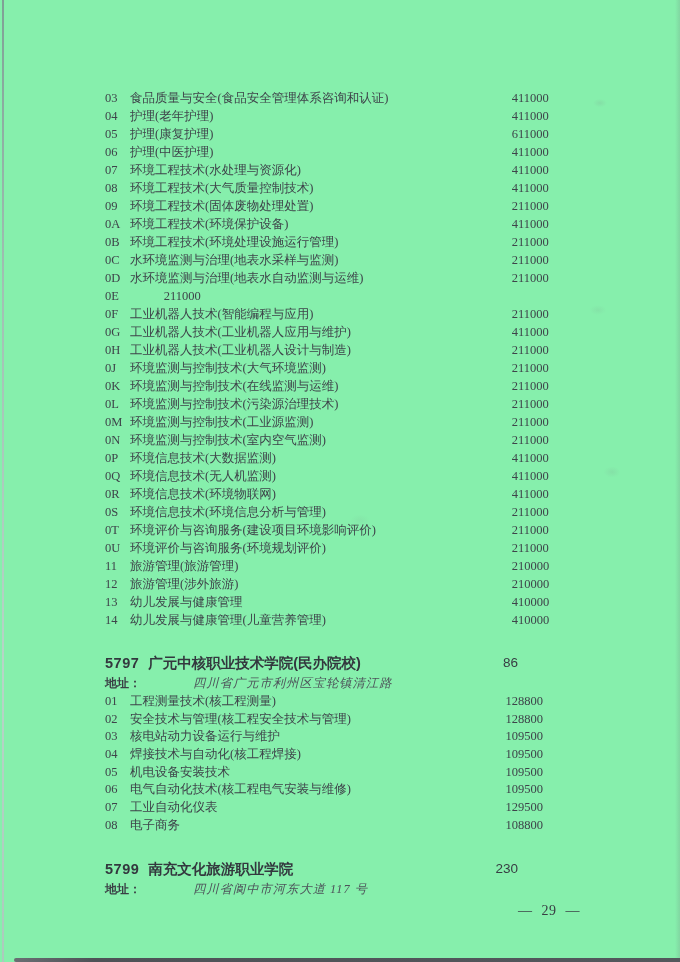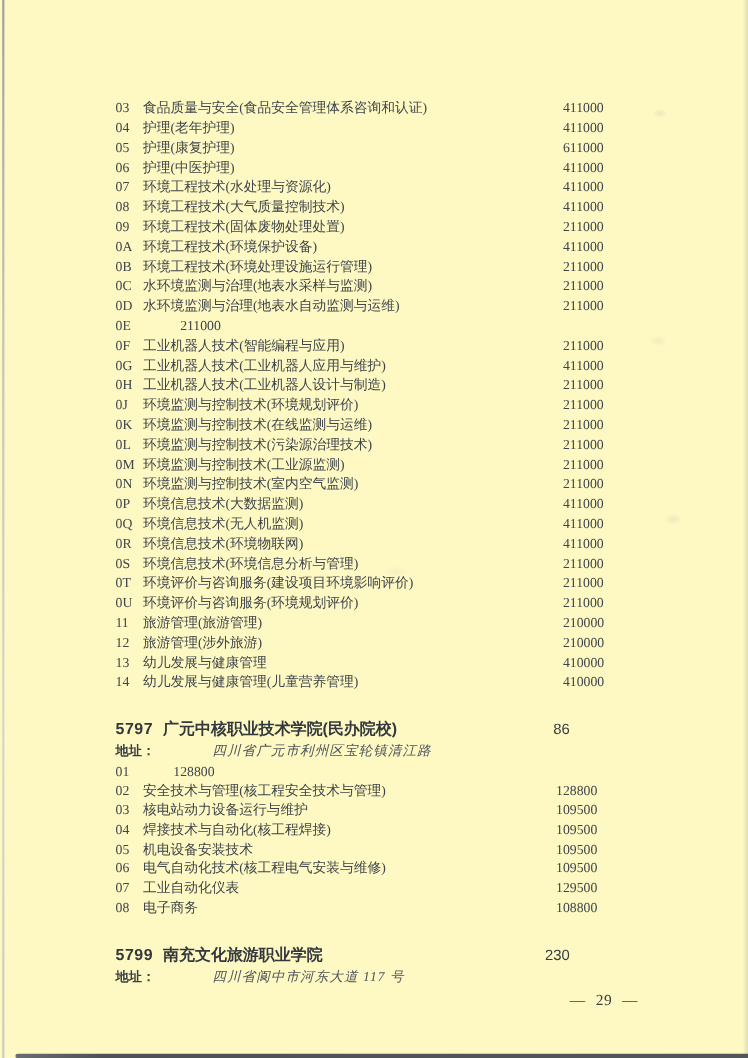--- a/index.html
+++ b/index.html
@@ -1,18 +1,18 @@
 <!DOCTYPE html>
 <html><head>
 <meta charset="utf-8">
 <style>
   html,body { margin:0; padding:0; background:#ffffff; }
   .page {
     position:relative; width:680px; height:962px;
-    background:#fef9c3; overflow:hidden;
+    background:#86efac; overflow:hidden;
     font-family:"Liberation Serif","DejaVu Serif",serif;
     color:#3e444a;
   }
   
   .scan-edge-left {
     position:absolute; left:2px; top:0; width:2px; height:100%;
     background:linear-gradient(#7d858e 0%, #aab0b6 30%, #c7ccd0 70%, #b8bdc2 100%);
     opacity:.75;
   }
   .scan-edge-right {
@@ -182,21 +182,21 @@
 
   <div class="row">
     <span class="code">0H</span>
     <span class="name">工业机器人技术(工业机器人设计与制造)</span>
     <span class="count">2</span>
     <span class="fee">11000</span>
   </div>
 
   <div class="row">
     <span class="code">0J</span>
-    <span class="name">环境监测与控制技术(环境规划评价)</span>
+    <span class="name">环境监测与控制技术(大气环境监测)</span>
     <span class="count">2</span>
     <span class="fee">11000</span>
   </div>
 
   <div class="row">
     <span class="code">0K</span>
     <span class="name">环境监测与控制技术(在线监测与运维)</span>
     <span class="count">2</span>
     <span class="fee">11000</span>
   </div>
@@ -299,20 +299,21 @@
         <span class="college-name">广元中核职业技术学院(民办院校)</span>
         <span class="college-total">86</span>
       </div>
       <div class="college-address">
         <span class="addr-label">地址：</span>
         <span class="addr-text">四川省广元市利州区宝轮镇清江路</span>
       </div>
       <div class="rows">
   <div class="row">
     <span class="code">01</span>
+    <span class="name">工程测量技术(核工程测量)</span>
     <span class="count">12</span>
     <span class="fee">8800</span>
   </div>
 
   <div class="row">
     <span class="code">02</span>
     <span class="name">安全技术与管理(核工程安全技术与管理)</span>
     <span class="count">12</span>
     <span class="fee">8800</span>
   </div>

